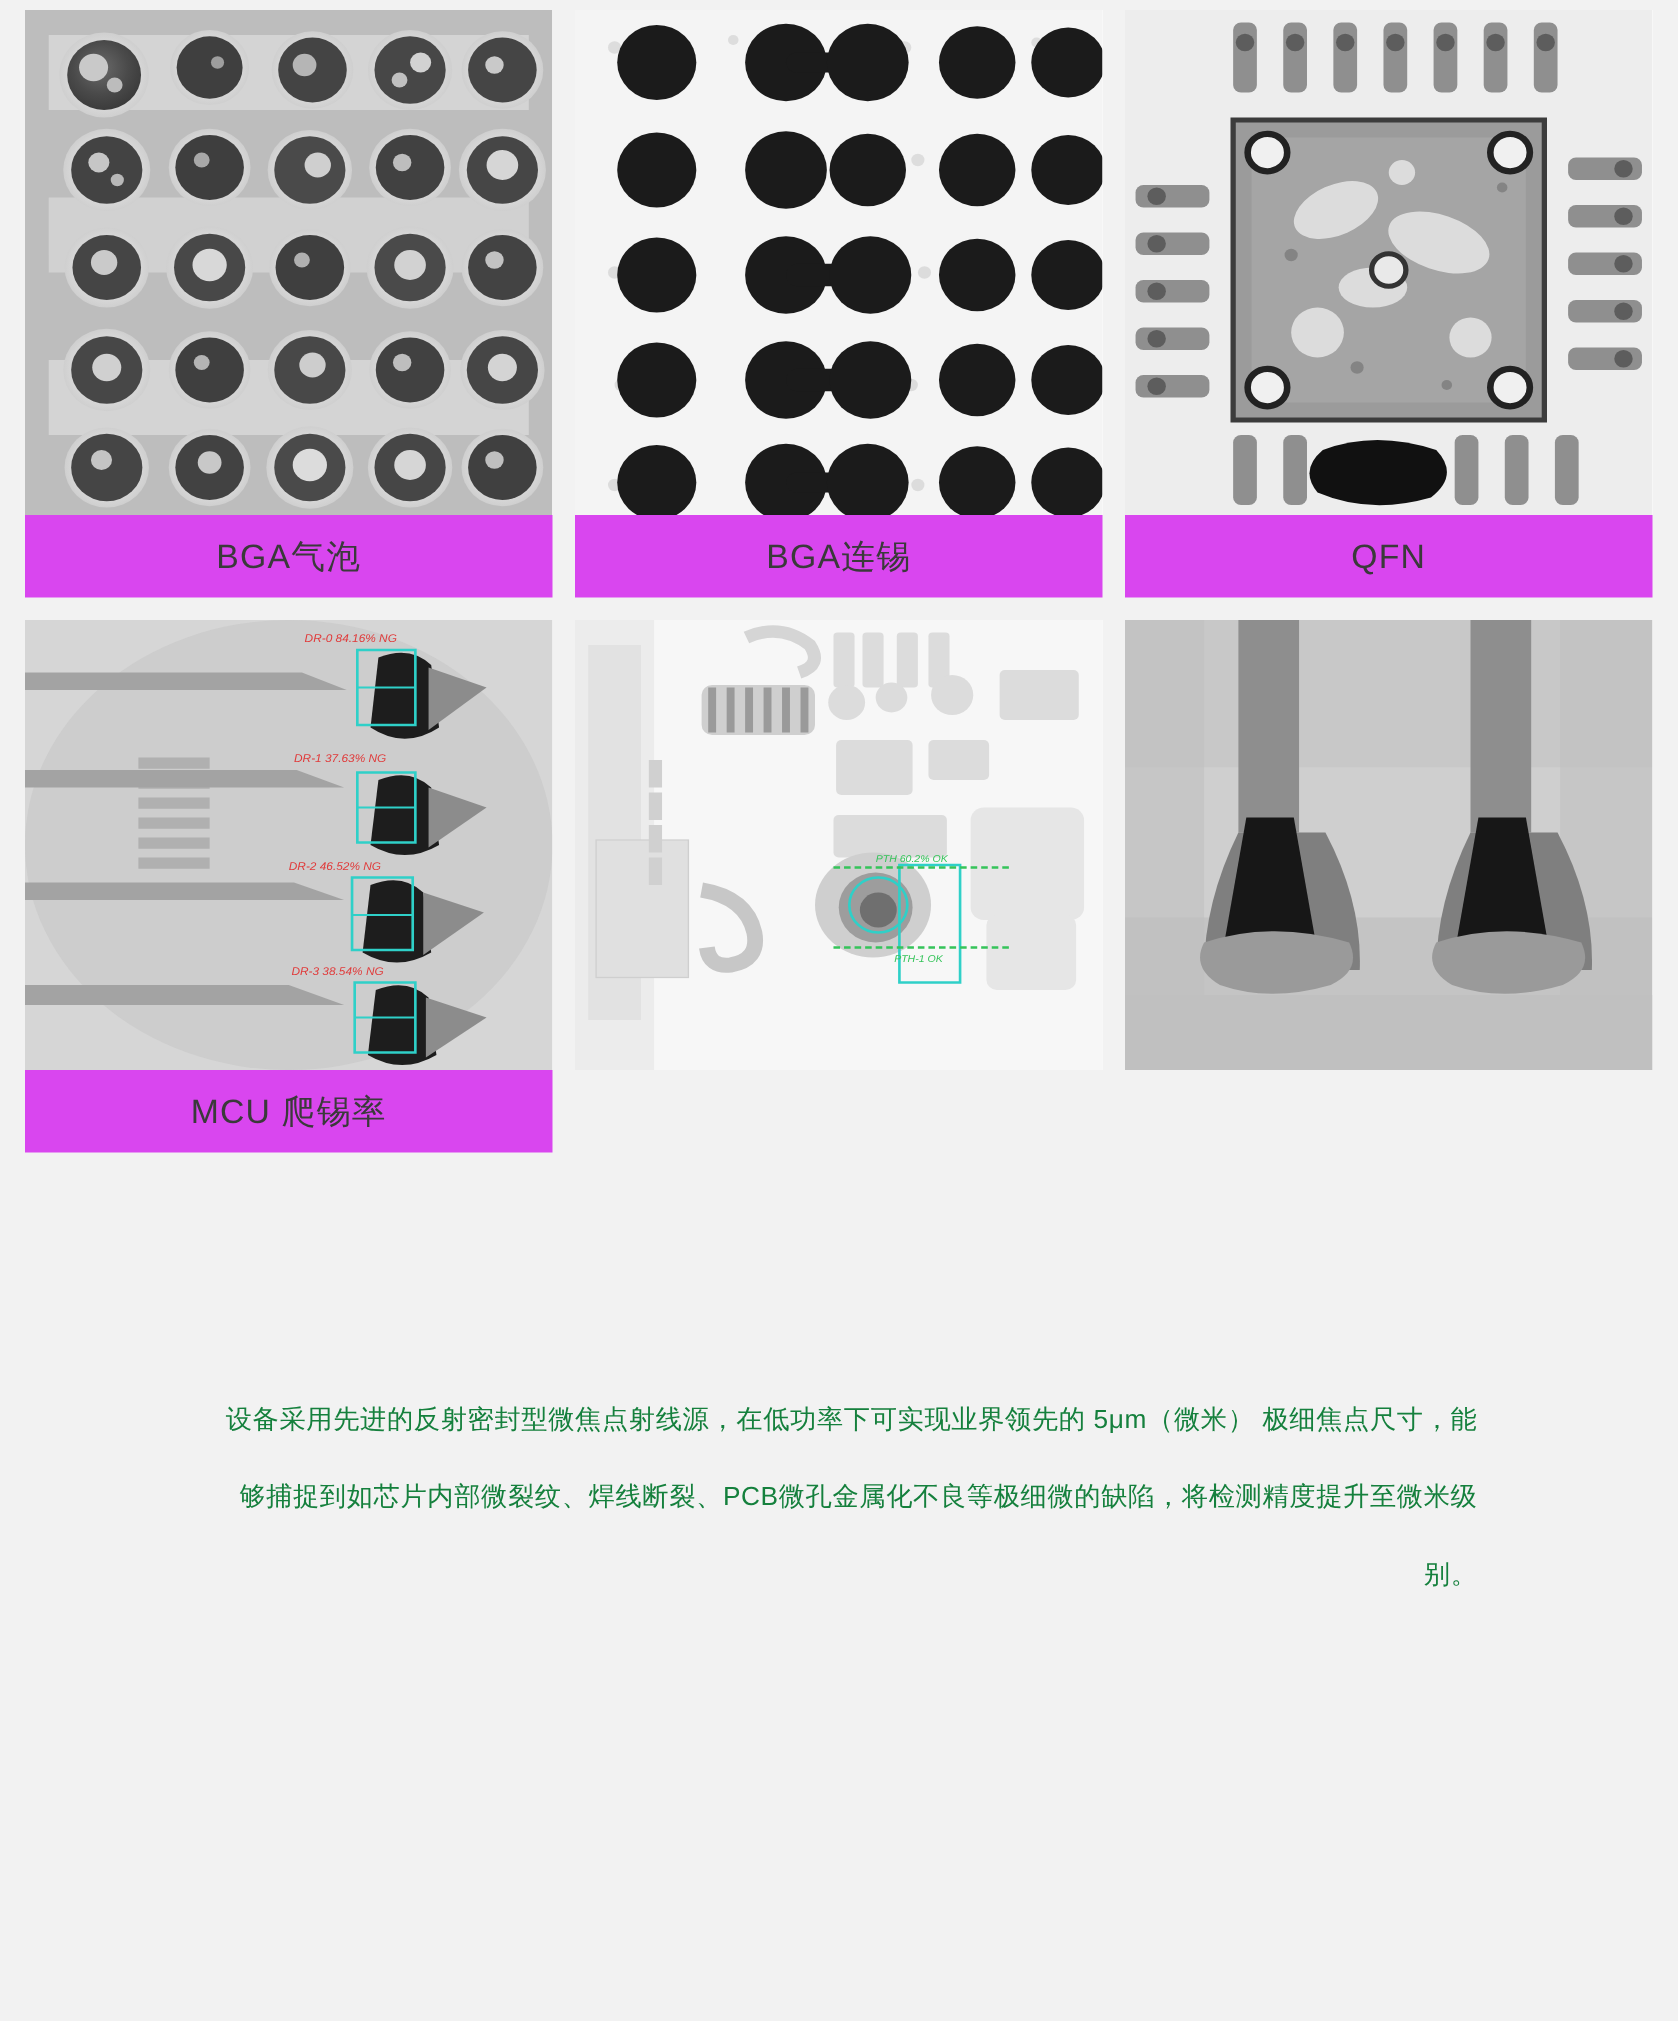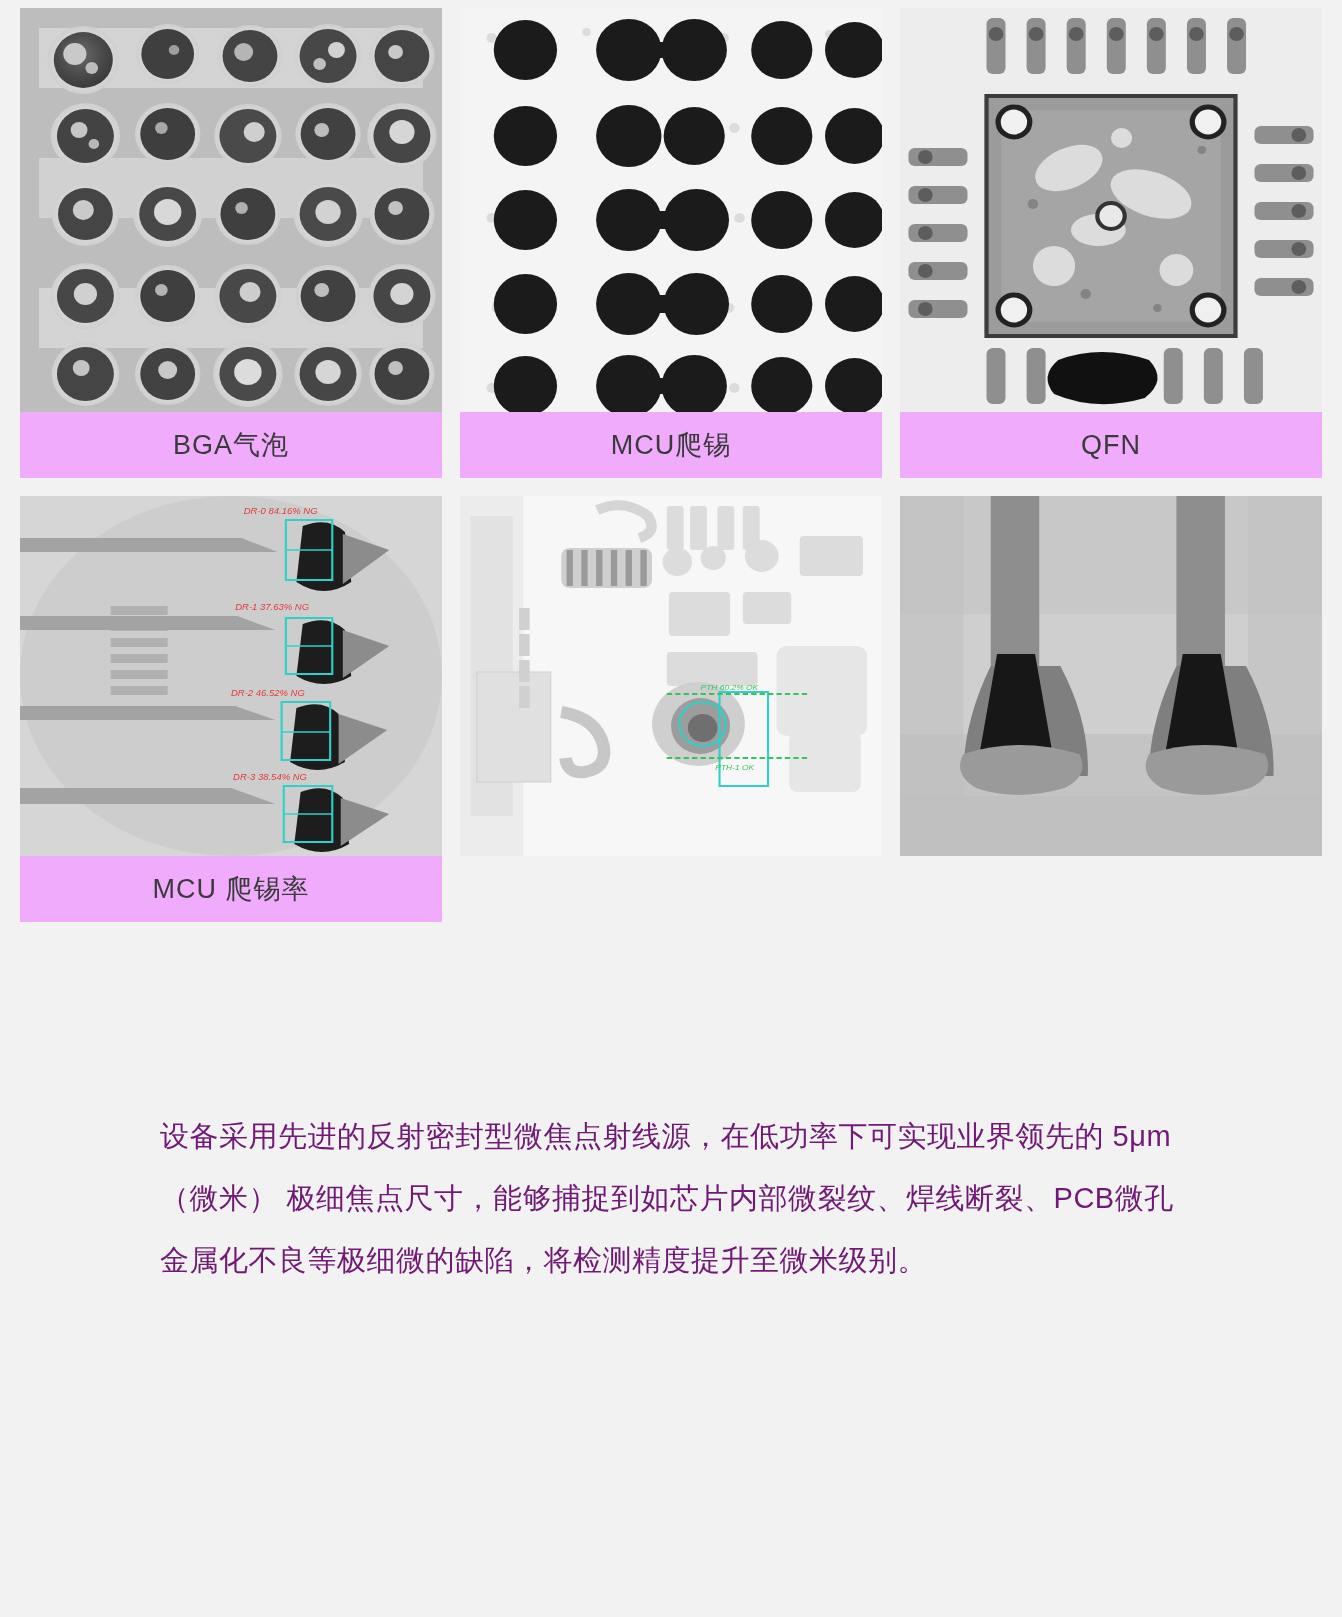--- a/index.html
+++ b/index.html
@@ -37,37 +37,37 @@
   .thumb {
     width: 100%;
     height: 404px;
     position: relative;
     overflow: hidden;
     background: #ffffff;
     font-style: italic;
   }
   .thumb.short { height: 360px; }
   .caption {
-    background: #f0abfc;
+    background: #d946ef;
     color: #3a3a3a;
     text-align: center;
     font-size: 27px;
     line-height: 66px;
     height: 66px;
     letter-spacing: 1px;
   }
   .body-text {
     position: absolute;
     left: 160px;
     right: 160px;
     top: 1105px;
-    text-align: left;
-    font-size: 29px;
+    text-align: right;
+    font-size: 21px;
     line-height: 62px;
-    color: #701a75;
+    color: #15803d;
     letter-spacing: 0.5px;
   }
   
   svg { display: block; width: 100%; height: 100%; }
 </style>
 </head>
 <body>
 
 <div class="page">
 
@@ -254,21 +254,21 @@
           <g fill="#1b1b1b">
             <circle cx="62" cy="378" r="30"></circle>
             <circle cx="160" cy="378" r="31"></circle>
               <rect x="160" y="370" width="62" height="16" rx="8"></rect>
               <circle cx="222" cy="378" r="31"></circle>
             <circle cx="305" cy="378" r="29"></circle>
             <circle cx="374" cy="378" r="28"></circle>
           </g>
         </svg>
       </div>
-      <div class="caption">MCU爬锡</div>
+      <div class="caption">BGA连锡</div>
     </div>
 
     <div class="card">
       <div class="thumb">
         <svg viewBox="0 0 400 404" preserveAspectRatio="none">
           <rect width="400" height="404" fill="#ededed"></rect>
 
           <g fill="#8f8f8f">
             <rect x="82" y="10" width="18" height="56" rx="6"></rect>
             <rect x="120" y="10" width="18" height="56" rx="6"></rect>

